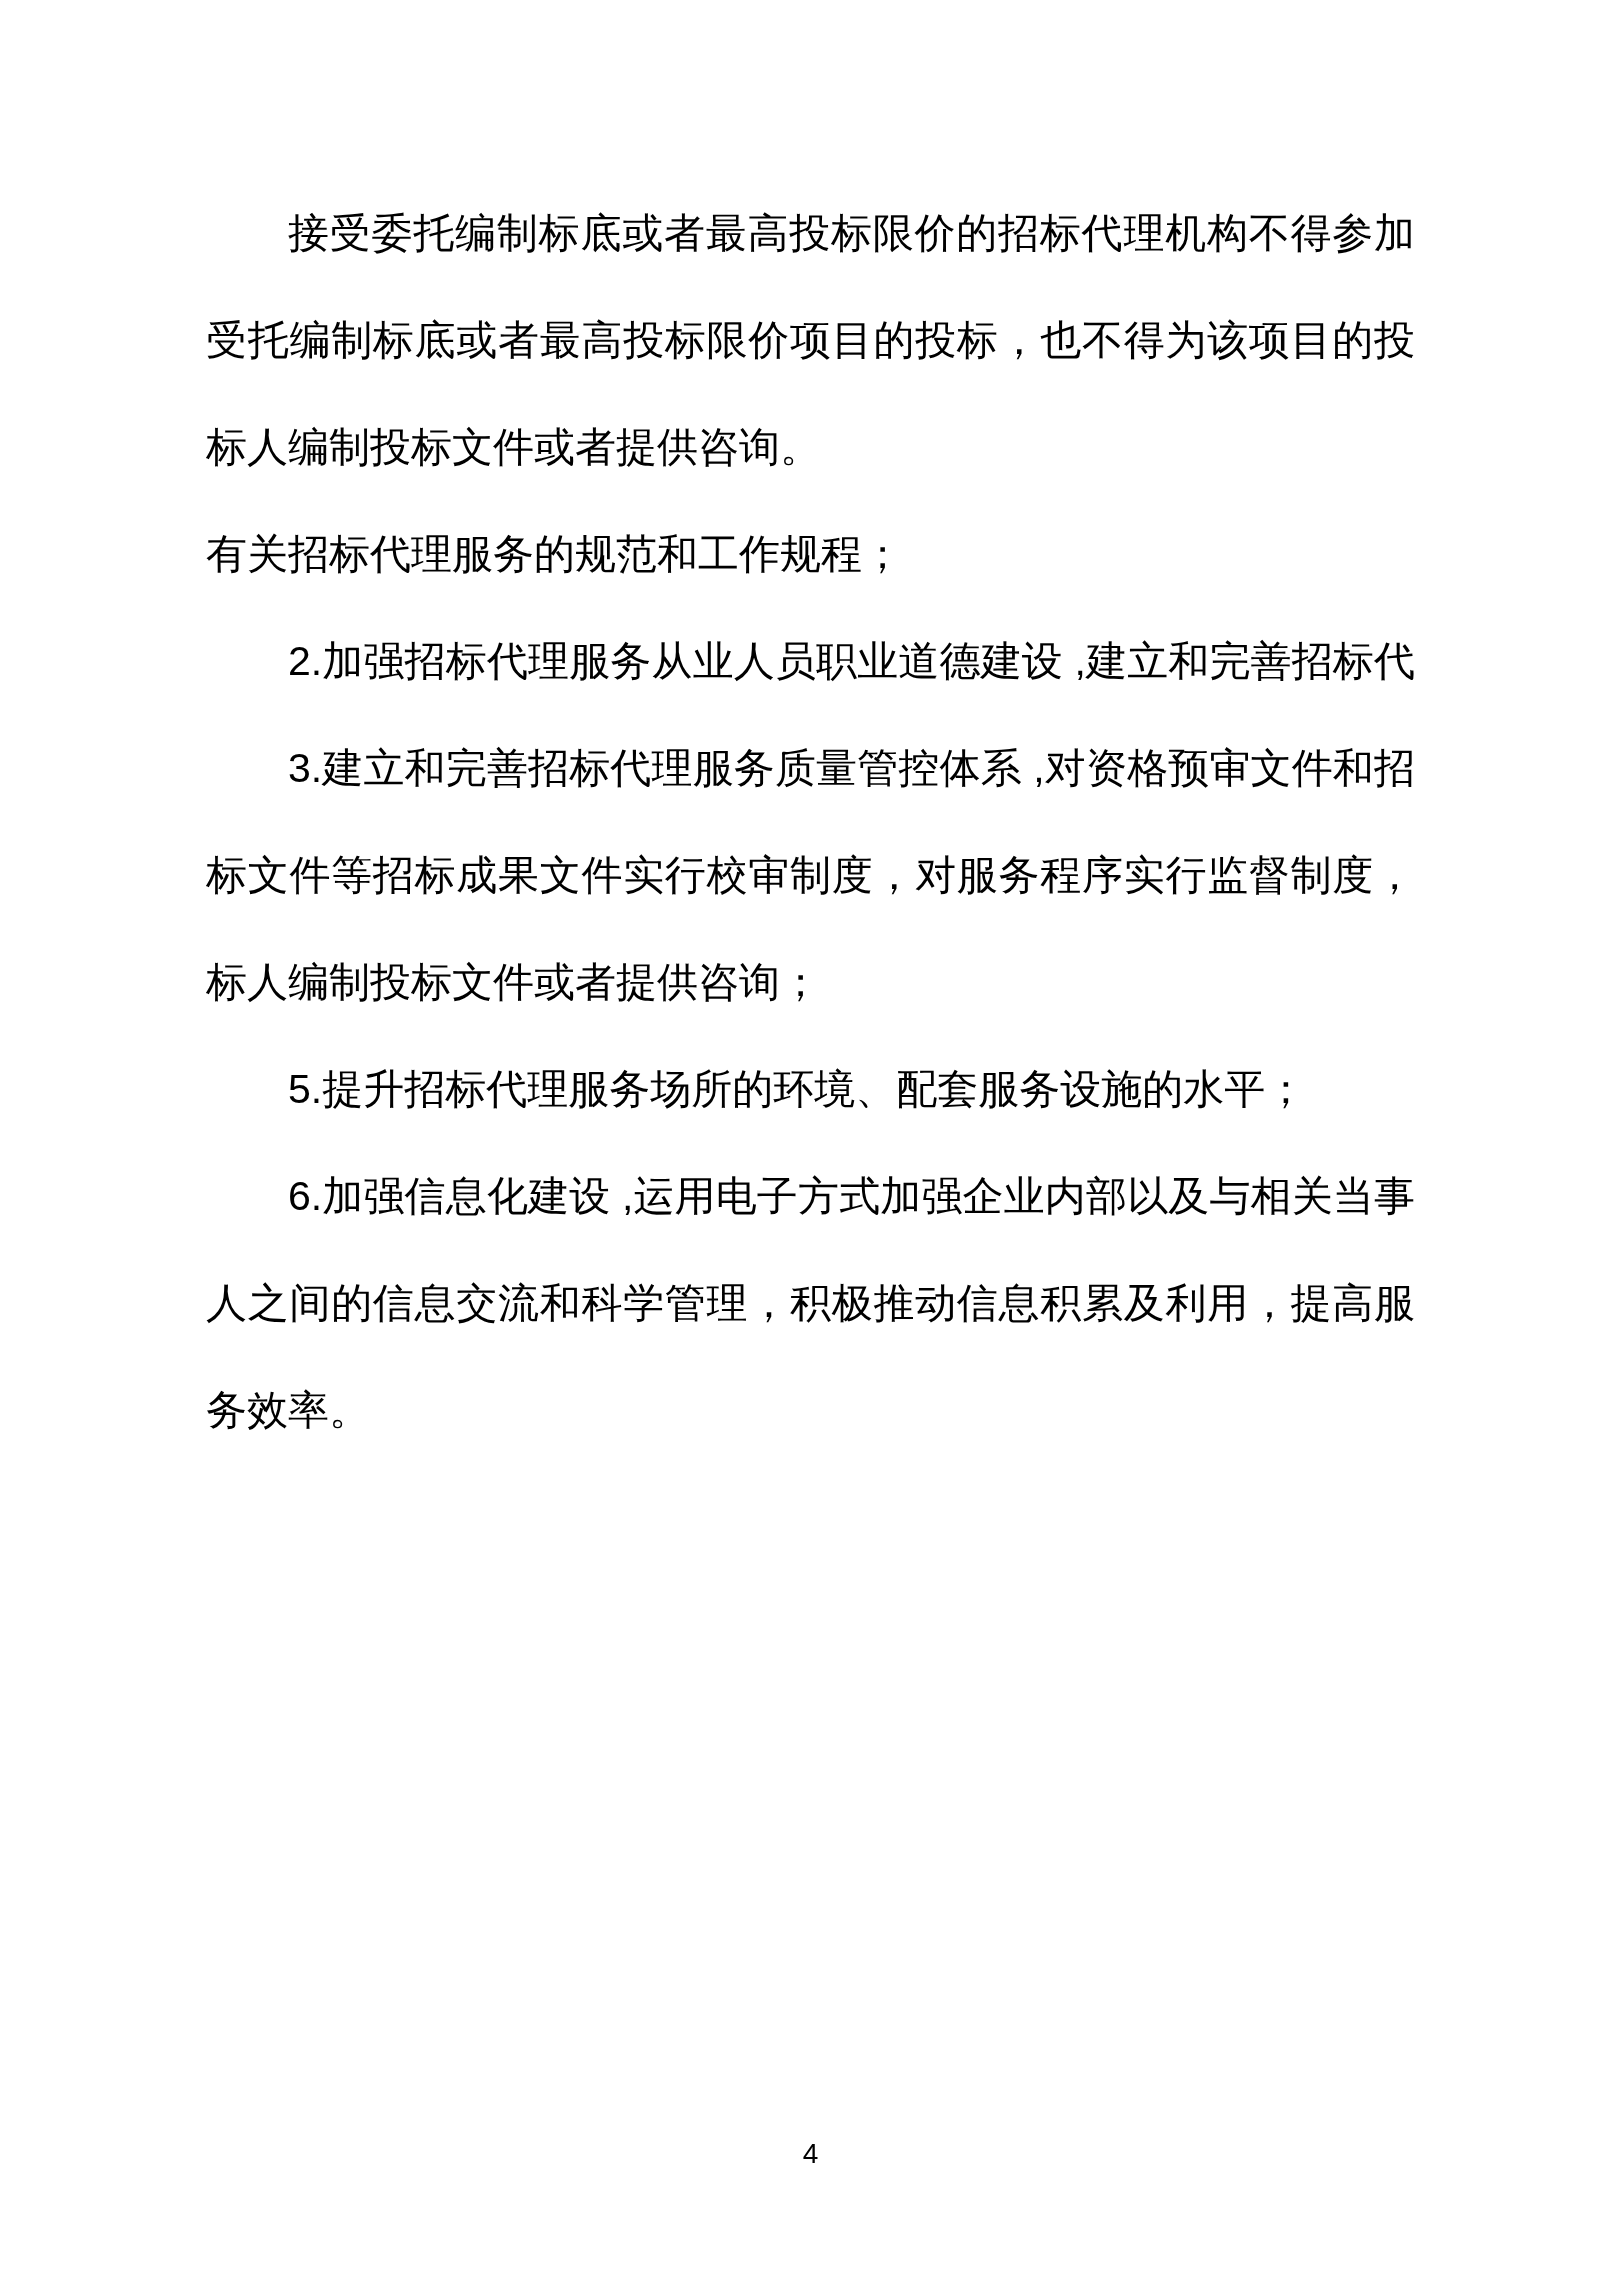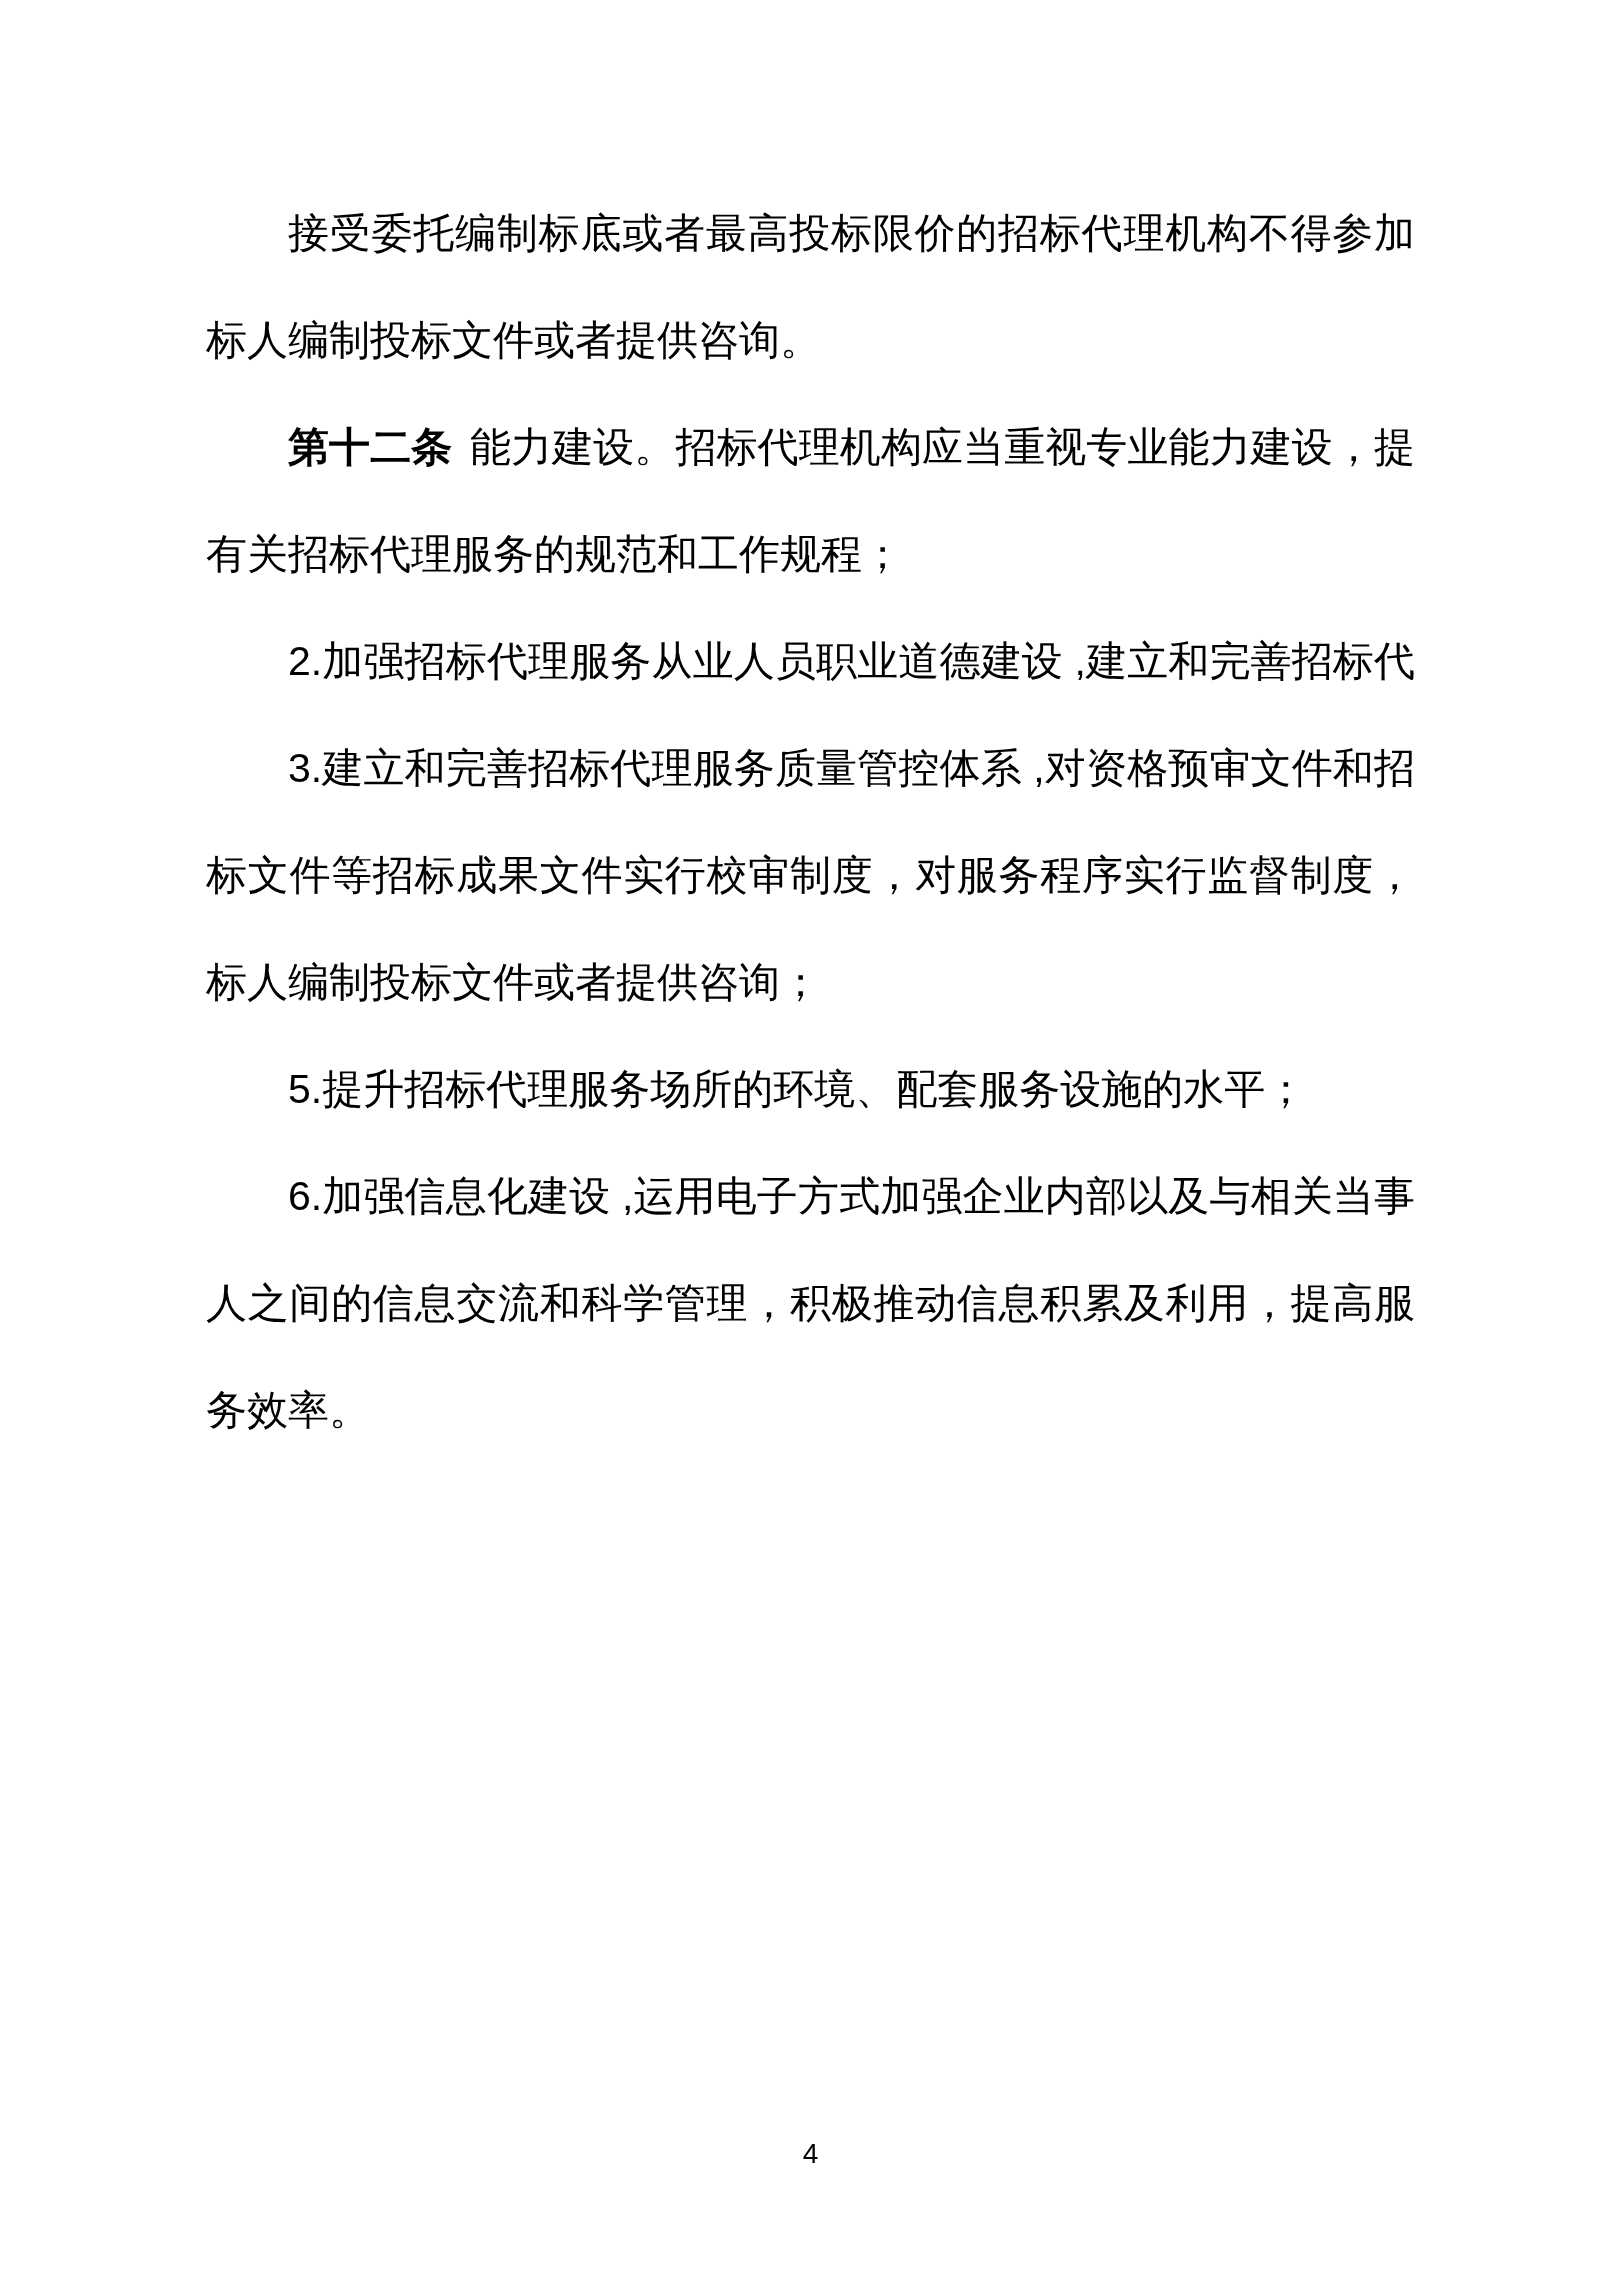--- a/index.html
+++ b/index.html
@@ -48,22 +48,22 @@
     line-height: 33px;
     color: #000000;
   }
 </style>
 </head>
 <body>
 
 <div class="page">
   <div class="textblock">
     <div class="line indent fill">接受委托编制标底或者最高投标限价的招标代理机构不得参加</div>
+    <div class="line fill">受托编制标底或者最高投标限价项目的投标，也不得为该项目的投</div>
     <div class="line">标人编制投标文件或者提供咨询。</div>
-    <div class="line indent fill"><span class="bold">第十二条</span><span>能力建设。招标代理机构应当重视专业能力建设，提</span></div>
     <div class="line">有关招标代理服务的规范和工作规程；</div>
     <div class="line indent fill">2.加强招标代理服务从业人员职业道德建设 ,建立和完善招标代</div>
     <div class="line indent fill">3.建立和完善招标代理服务质量管控体系 ,对资格预审文件和招</div>
     <div class="line fill">标文件等招标成果文件实行校审制度，对服务程序实行监督制度，</div>
     <div class="line">标人编制投标文件或者提供咨询；</div>
     <div class="line indent">5.提升招标代理服务场所的环境、配套服务设施的水平；</div>
     <div class="line indent fill">6.加强信息化建设 ,运用电子方式加强企业内部以及与相关当事</div>
     <div class="line fill">人之间的信息交流和科学管理，积极推动信息积累及利用，提高服</div>
     <div class="line">务效率。</div>
   </div>

